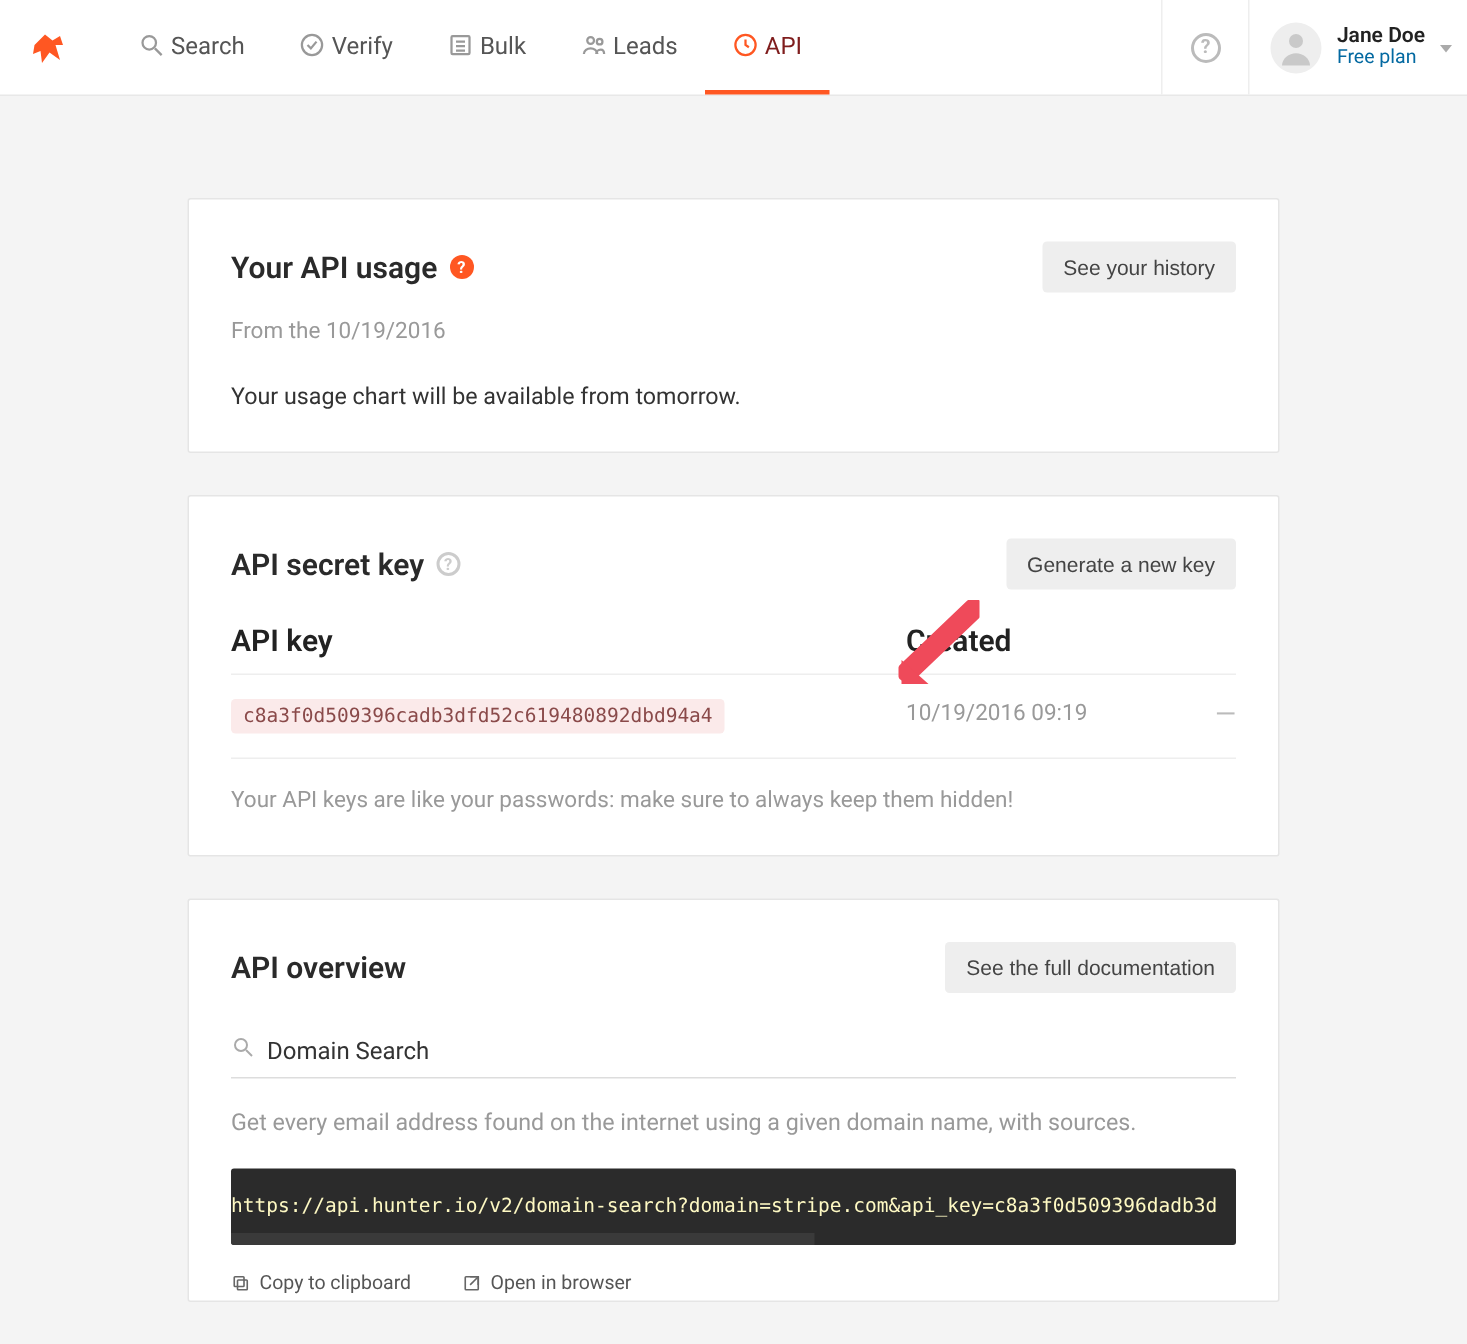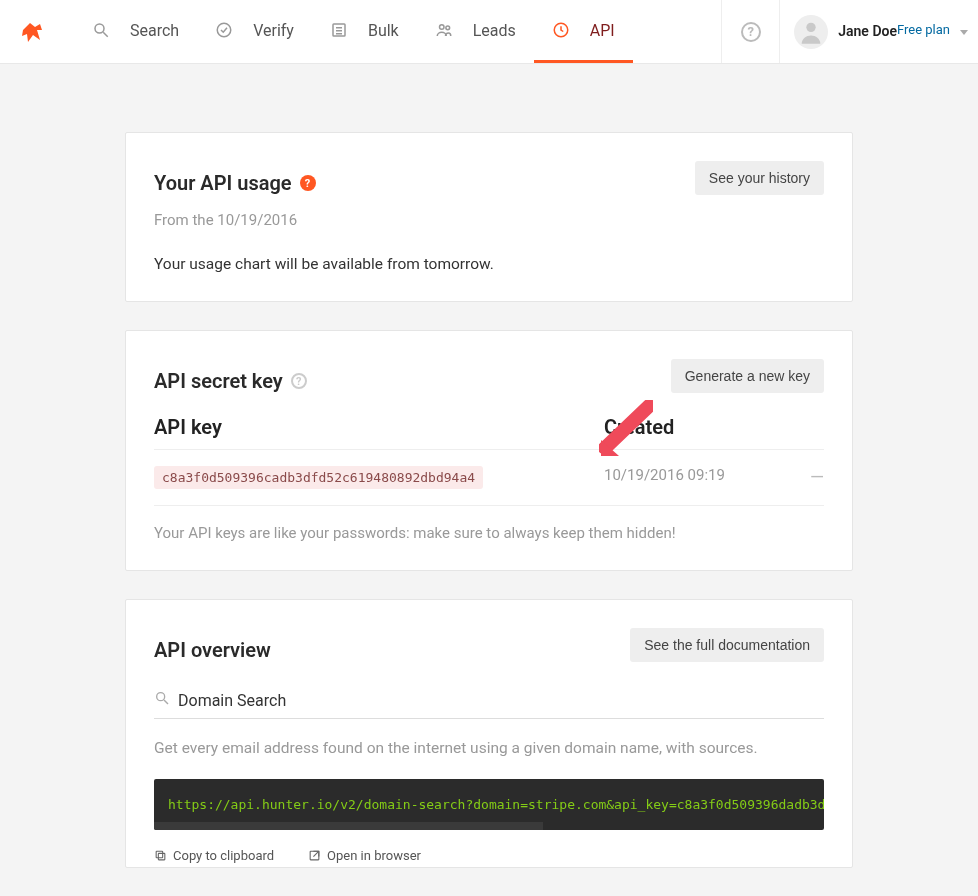--- a/index.html
+++ b/index.html
@@ -1,39 +1,39 @@
 <!DOCTYPE html>
 <html><head>
 <meta charset="utf-8">
 <style>
 *{box-sizing:border-box;margin:0;padding:0}
 body{font-family:-apple-system,BlinkMacSystemFont,"Segoe UI",Roboto,Helvetica,Arial,sans-serif;background:#f4f4f4;color:#222;width:978px}
 
 .topbar{background:#fff;border-bottom:1px solid #e8e8e8;height:64px;display:flex;align-items:center;padding:0 0 0 20px;position:relative}
 .logo{width:24px;height:24px;margin-right:30px}
 .nav{display:flex;align-items:center;height:100%}
-.nav-item{display:flex;align-items:center;height:100%;padding:0 18px;cursor:pointer;color:#555;font-size:16px;border-bottom:3px solid transparent;gap:20px}
+.nav-item{display:flex;align-items:center;height:100%;padding:0 18px;cursor:pointer;color:#555;font-size:16px;border-bottom:3px solid transparent;gap:4px}
 .nav-item.active{color:#7f1d1d;border-bottom-color:#ff5722}
 .nav-item .nav-icon{width:18px;height:18px;display:inline-flex;align-items:center;justify-content:center}
 .nav-item.active .nav-icon svg *{stroke:#ff5722;fill:none}
 .nav-item:not(.active) .nav-icon svg *{stroke:#999;fill:none}
 .top-right{margin-left:auto;display:flex;align-items:center;height:100%}
 .help{width:58px;height:100%;display:flex;align-items:center;justify-content:center;border-left:1px solid #eee}
 .help-circle{width:20px;height:20px;border:2px solid #bbb;border-radius:50%;color:#bbb;font-size:13px;font-weight:700;display:flex;align-items:center;justify-content:center}
 .user{display:flex;align-items:center;gap:10px;padding:0 28px 0 14px;height:100%;border-left:1px solid #eee;cursor:pointer;position:relative}
 .avatar{width:34px;height:34px;border-radius:50%;background:#eee;display:flex;align-items:center;justify-content:center}
 .avatar svg{width:28px;height:28px}
-.user-meta{display:flex;line-height:1.15}
+.user-meta{display:flex;flex-direction:column;line-height:1.15}
 .user-name{font-size:14px;font-weight:600;color:#222}
 .user-plan{font-size:13px;color:#0369a1}
 .caret{position:absolute;right:10px;top:50%;margin-top:-2px;border-left:4px solid transparent;border-right:4px solid transparent;border-top:5px solid #aaa}
 
 .main{padding:68px 0 40px;display:flex;flex-direction:column;align-items:center;gap:28px}
 .card{background:#fff;border:1px solid #e5e5e5;border-radius:2px;width:728px;padding:28px 28px 28px}
-.card-head{display:flex;align-items:flex-end;justify-content:space-between}
+.card-head{display:flex;align-items:center;justify-content:space-between}
 .card-title{font-size:20px;font-weight:600;color:#2a2a2a;display:flex;align-items:center;gap:8px}
 .help-dot{width:16px;height:16px;border-radius:50%;display:inline-flex;align-items:center;justify-content:center;font-size:11px;font-weight:700}
 .help-orange{background:#ff5722;color:#fff}
 .help-grey{border:2px solid #ccc;color:#ccc}
 .btn{background:#eeeeee;border:none;border-radius:3px;padding:9px 14px;font-size:14px;font-weight:400;color:#444;cursor:pointer}
 .muted{color:#999;font-size:15px;margin-top:16px}
 .body-text{font-size:15.5px;color:#333;margin-top:26px}
 
 .tbl-head{display:flex;border-bottom:1px solid #eee;margin-top:22px;padding-bottom:10px;font-weight:600;font-size:20px}
 .col-key{flex:0 0 450px}
@@ -42,21 +42,21 @@
 .tbl-row{display:flex;align-items:flex-start;padding:16px 0;border-bottom:1px solid #eee;position:relative}
 .key-pill{background:#fbeaea;color:#8a4a4a;font-family:ui-monospace,Menlo,Consolas,monospace;font-size:13px;padding:4px 8px;border-radius:3px;display:inline-block}
 .created-val{color:#999;font-size:15px}
 .dash{color:#bbb;font-size:18px}
 .note{color:#999;font-size:15px;margin-top:18px}
 
 .search-row{display:flex;align-items:center;gap:8px;border-bottom:1px solid #ddd;margin-top:28px;padding-bottom:8px}
 .search-row .lens{color:#aaa}
 .search-label{font-size:16px;color:#333}
 .desc{color:#999;font-size:15.5px;margin-top:20px}
-.code-block{background:#2b2b2b;color:#84cc16;font-family:ui-monospace,Menlo,Consolas,monospace;font-size:13px;padding:18px 14px;margin-top:22px;border-radius:2px;white-space:nowrap;overflow:hidden;position:relative}
+.code-block{background:#2b2b2b;color:#fef9c3;font-family:ui-monospace,Menlo,Consolas,monospace;font-size:13px;padding:18px 0;margin-top:22px;border-radius:2px;white-space:nowrap;overflow:hidden;position:relative}
 .code-block::after{content:"";position:absolute;left:0;right:42%;bottom:0;height:8px;background:#3a3a3a}
 .actions{display:flex;gap:34px;margin-top:18px}
 .act{display:flex;align-items:center;gap:6px;font-size:13px;color:#555;cursor:pointer}
 .act svg{width:13px;height:13px}
 
 .arrow{position:absolute;left:445px;top:-50px;width:54px;height:58px;pointer-events:none}
 </style>
 </head>
 <body>
 

